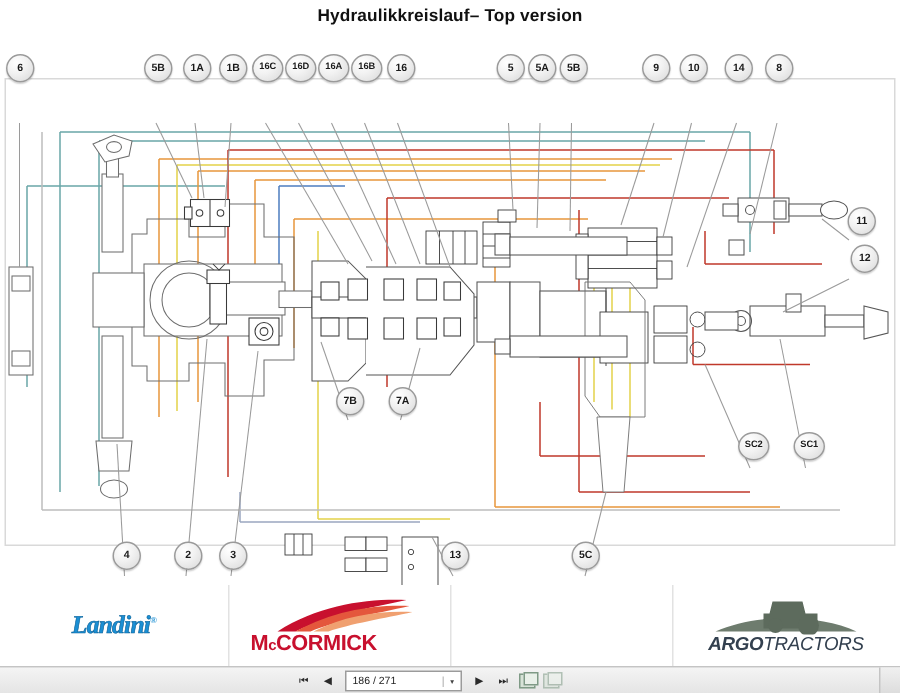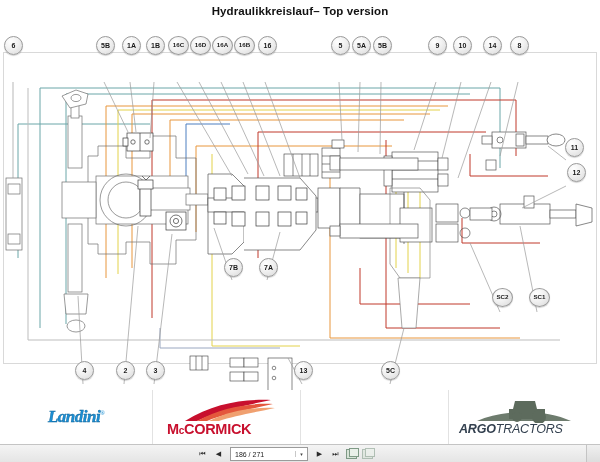--- a/index.html
+++ b/index.html
@@ -36,21 +36,21 @@
   .logo-cell.c4{left:448px;width:152px;}
   .landini{font-family:"Liberation Serif",serif;font-style:italic;font-weight:bold;
            font-size:17px;color:#1b8fd4;letter-spacing:-.5px;
            -webkit-text-stroke:.4px #0a5f95;position:relative;}
   .landini .reg{font-size:6px;vertical-align:super;-webkit-text-stroke:0;}
   .mcc{position:relative;width:118px;height:40px;}
   .mcc-text{position:absolute;left:0;bottom:0;width:118px;text-align:left;
             font-size:14.5px;font-weight:bold;color:#c8102e;letter-spacing:-.3px;}
   .mcc-text .sm{font-size:10px;}
   .argo{position:relative;width:130px;height:40px;}
-  .argo-text{position:absolute;left:0;bottom:1px;width:130px;text-align:left;
+  .argo-text{position:absolute;left:0;bottom:1px;width:130px;text-align:center;
              font-size:12.5px;font-style:italic;color:#33404f;letter-spacing:-.2px;}
   .argo-text b{font-weight:bold;}
 
   
   .navbar{position:absolute;left:0;top:444px;width:600px;height:18px;
           background:linear-gradient(#f4f4f4,#e4e4e4);border-top:1px solid #c4c4c4;}
   .navgroup{position:absolute;left:196px;top:1px;height:16px;display:flex;align-items:center;gap:3px;}
   .nbtn{width:13px;height:14px;display:flex;align-items:center;justify-content:center;
         font-size:7px;color:#2a2a2a;cursor:default;}
   .pagebox{display:flex;align-items:center;height:12px;width:76px;background:#fff;

